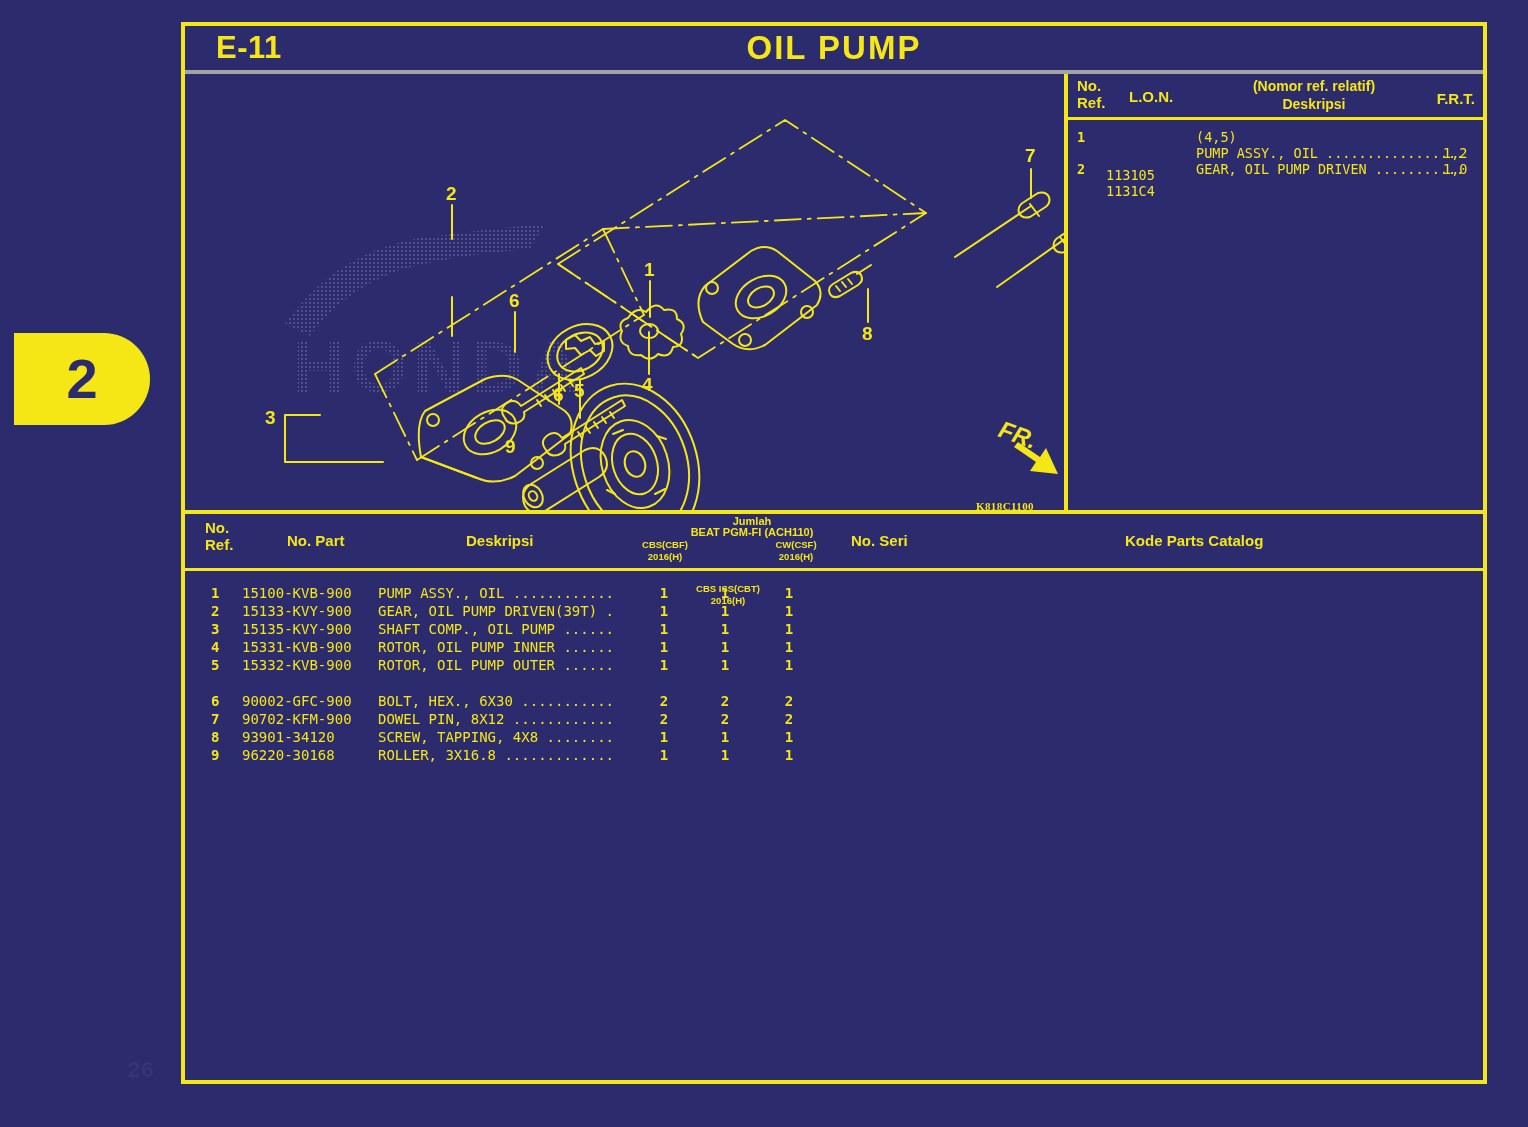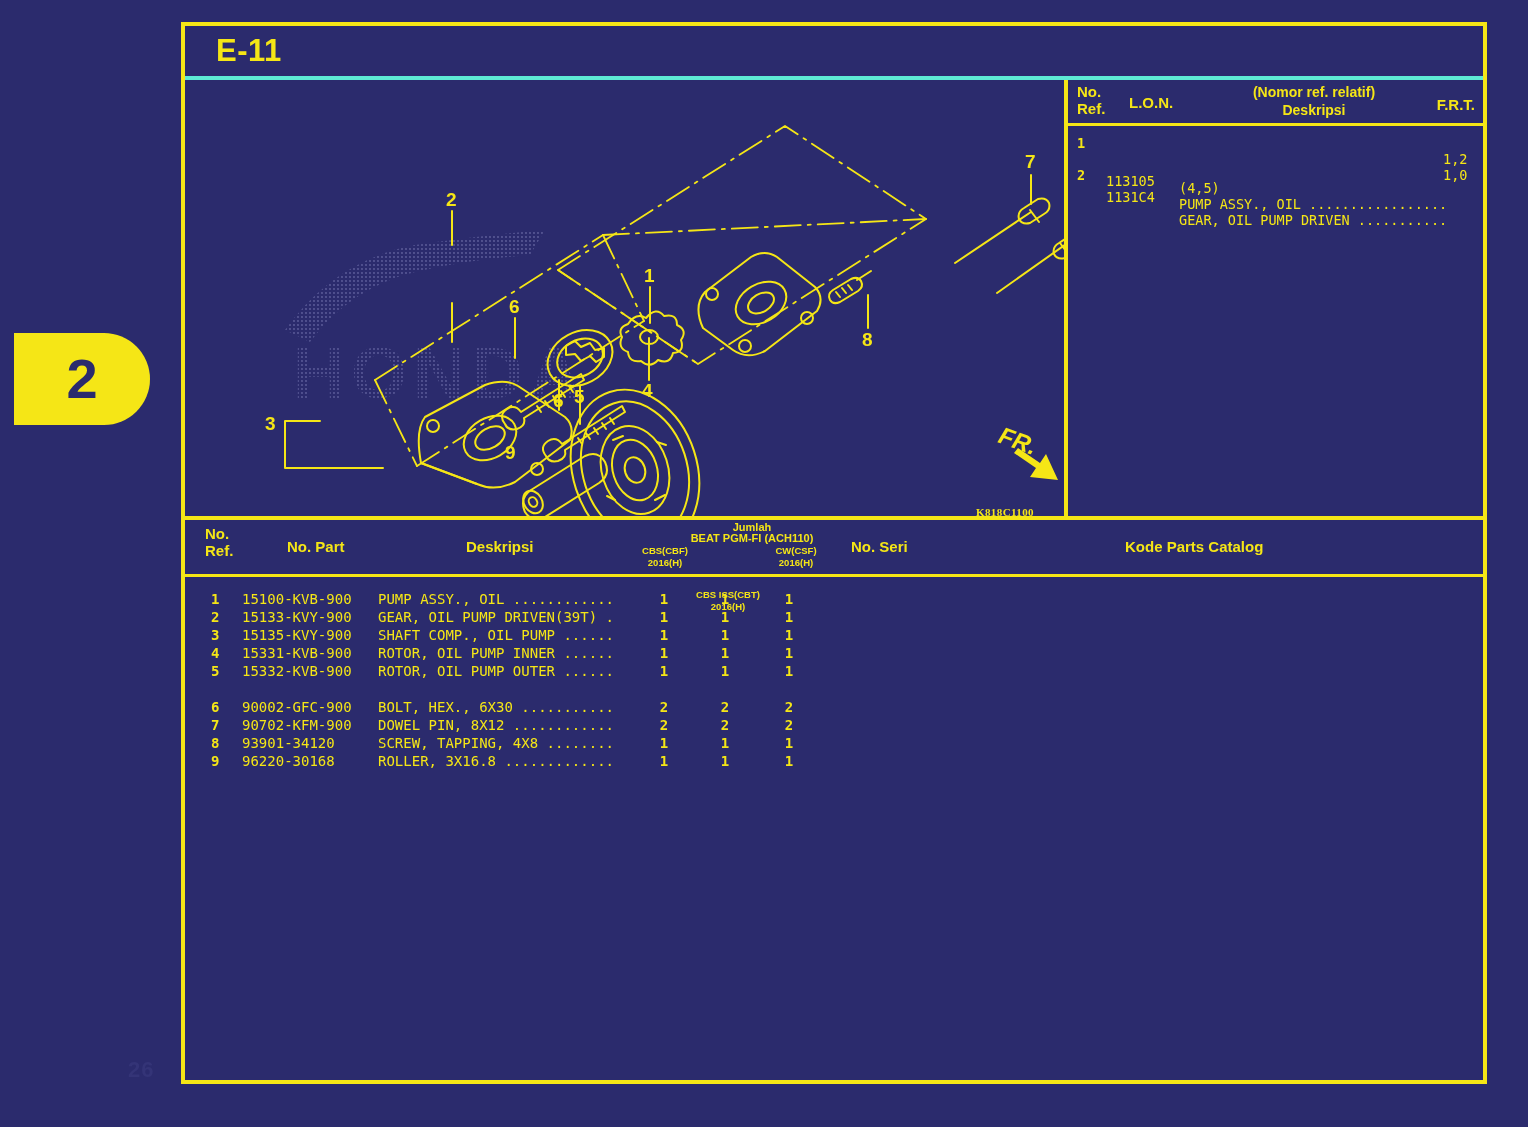--- a/index.html
+++ b/index.html
@@ -23,21 +23,21 @@
   .corner-mark{
     position:absolute;left:128px;top:1057px;
     color:#343477;font-size:22px;font-weight:bold;letter-spacing:1px;
   }
   
   .sheet{
     position:absolute;left:181px;top:22px;width:1306px;height:1062px;
     border:4px solid #f5e616;box-sizing:border-box;
   }
   .title-bar{
-    position:relative;height:54px;border-bottom:4px solid #5eead4;
+    position:relative;height:48px;border-bottom:4px solid #a3a3a3;
     display:flex;align-items:center;box-sizing:border-box;
   }
   .sec-code{
     position:absolute;left:31px;top:50%;transform:translateY(-50%);
     color:#f5e616;font-size:31px;font-weight:bold;letter-spacing:.5px;
   }
   .sheet-title{
     width:100%;text-align:center;color:#f5e616;
     font-size:33px;font-weight:bold;letter-spacing:2px;
   }
@@ -60,21 +60,21 @@
     color:#f5e616;box-sizing:border-box;
   }
   .lon-h-ref{position:absolute;left:9px;top:4px;font-size:15px;font-weight:bold;line-height:1.12;}
   .lon-h-lon{position:absolute;left:61px;top:14px;font-size:15px;font-weight:bold;}
   .lon-h-desc{position:absolute;left:121px;top:3px;width:250px;text-align:center;font-size:14px;font-weight:bold;line-height:1.3;}
   .lon-h-frt{position:absolute;right:8px;top:16px;font-size:15px;font-weight:bold;padding-left:35px;}
   .lon-body{padding:9px 0 0 0;color:#f5e616;font-family:"DejaVu Sans Mono",monospace;font-size:13.5px;line-height:16px;}
   .lon-row{position:relative;height:16px;white-space:pre;}
   .lon-ref{position:absolute;left:9px;font-weight:bold;}
   .lon-num{position:absolute;left:38px;margin-top:22px;}
-  .lon-desc{position:absolute;left:111px;margin-top:45px;}
+  .lon-desc{position:absolute;left:128px;}
   .lon-frt{position:absolute;left:375px;}
   
   .tbl-head{
     position:relative;height:57px;border-bottom:3px solid #f5e616;
     color:#f5e616;box-sizing:border-box;
   }
   .th{position:absolute;font-size:15px;font-weight:bold;}
   .th-ref{left:20px;top:6px;line-height:1.12;}
   .th-part{left:102px;top:18px;}
   .th-desc{left:281px;top:18px;}
@@ -104,20 +104,21 @@
 
 <div class="page-tab">
   <span class="page-tab-num">2</span>
 </div>
 <div class="corner-mark">26</div>
 
 <div class="sheet">
 
   <div class="title-bar">
     <span class="sec-code">E-11</span>
+    <span class="sheet-title">OIL PUMP</span>
   </div>
 
   <div class="upper">
 
     <div class="diagram">
       <svg width="879" height="436" viewBox="0 0 879 436">
         <defs>
           <pattern id="dots" width="4" height="4" patternUnits="userSpaceOnUse">
             <circle cx="1" cy="1" r="0.9" fill="#6a6aa5"></circle>
           </pattern>

